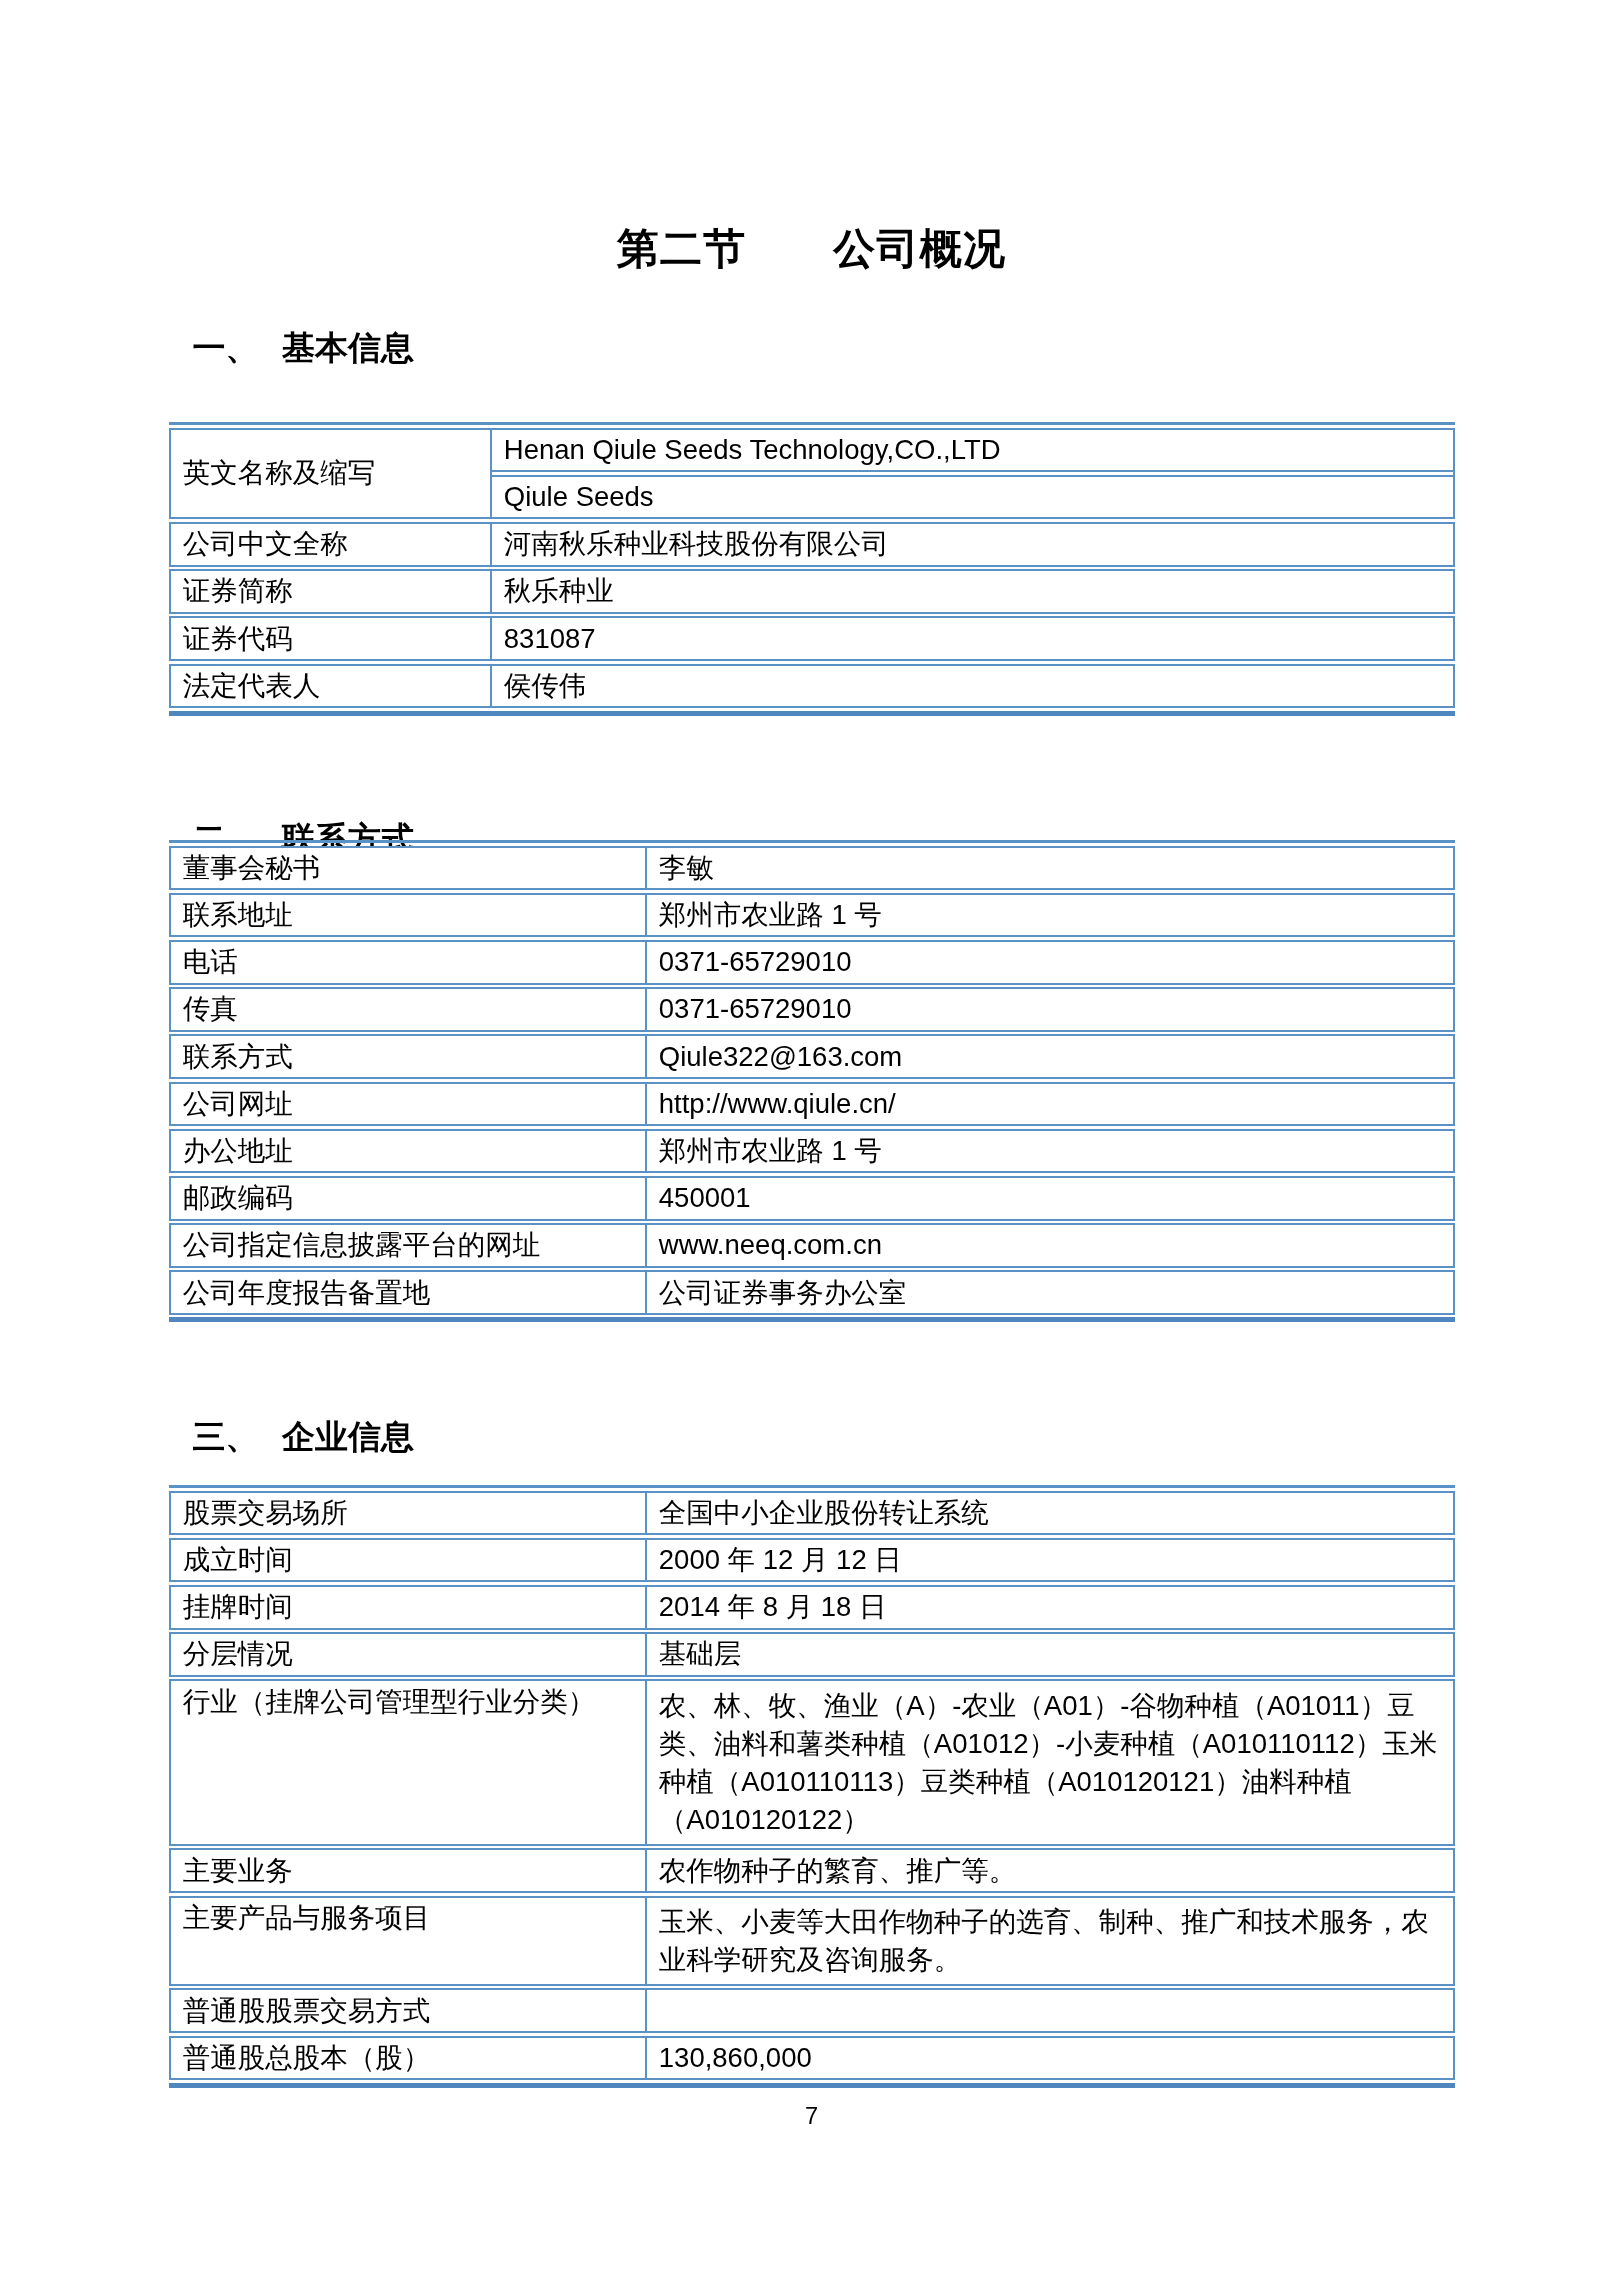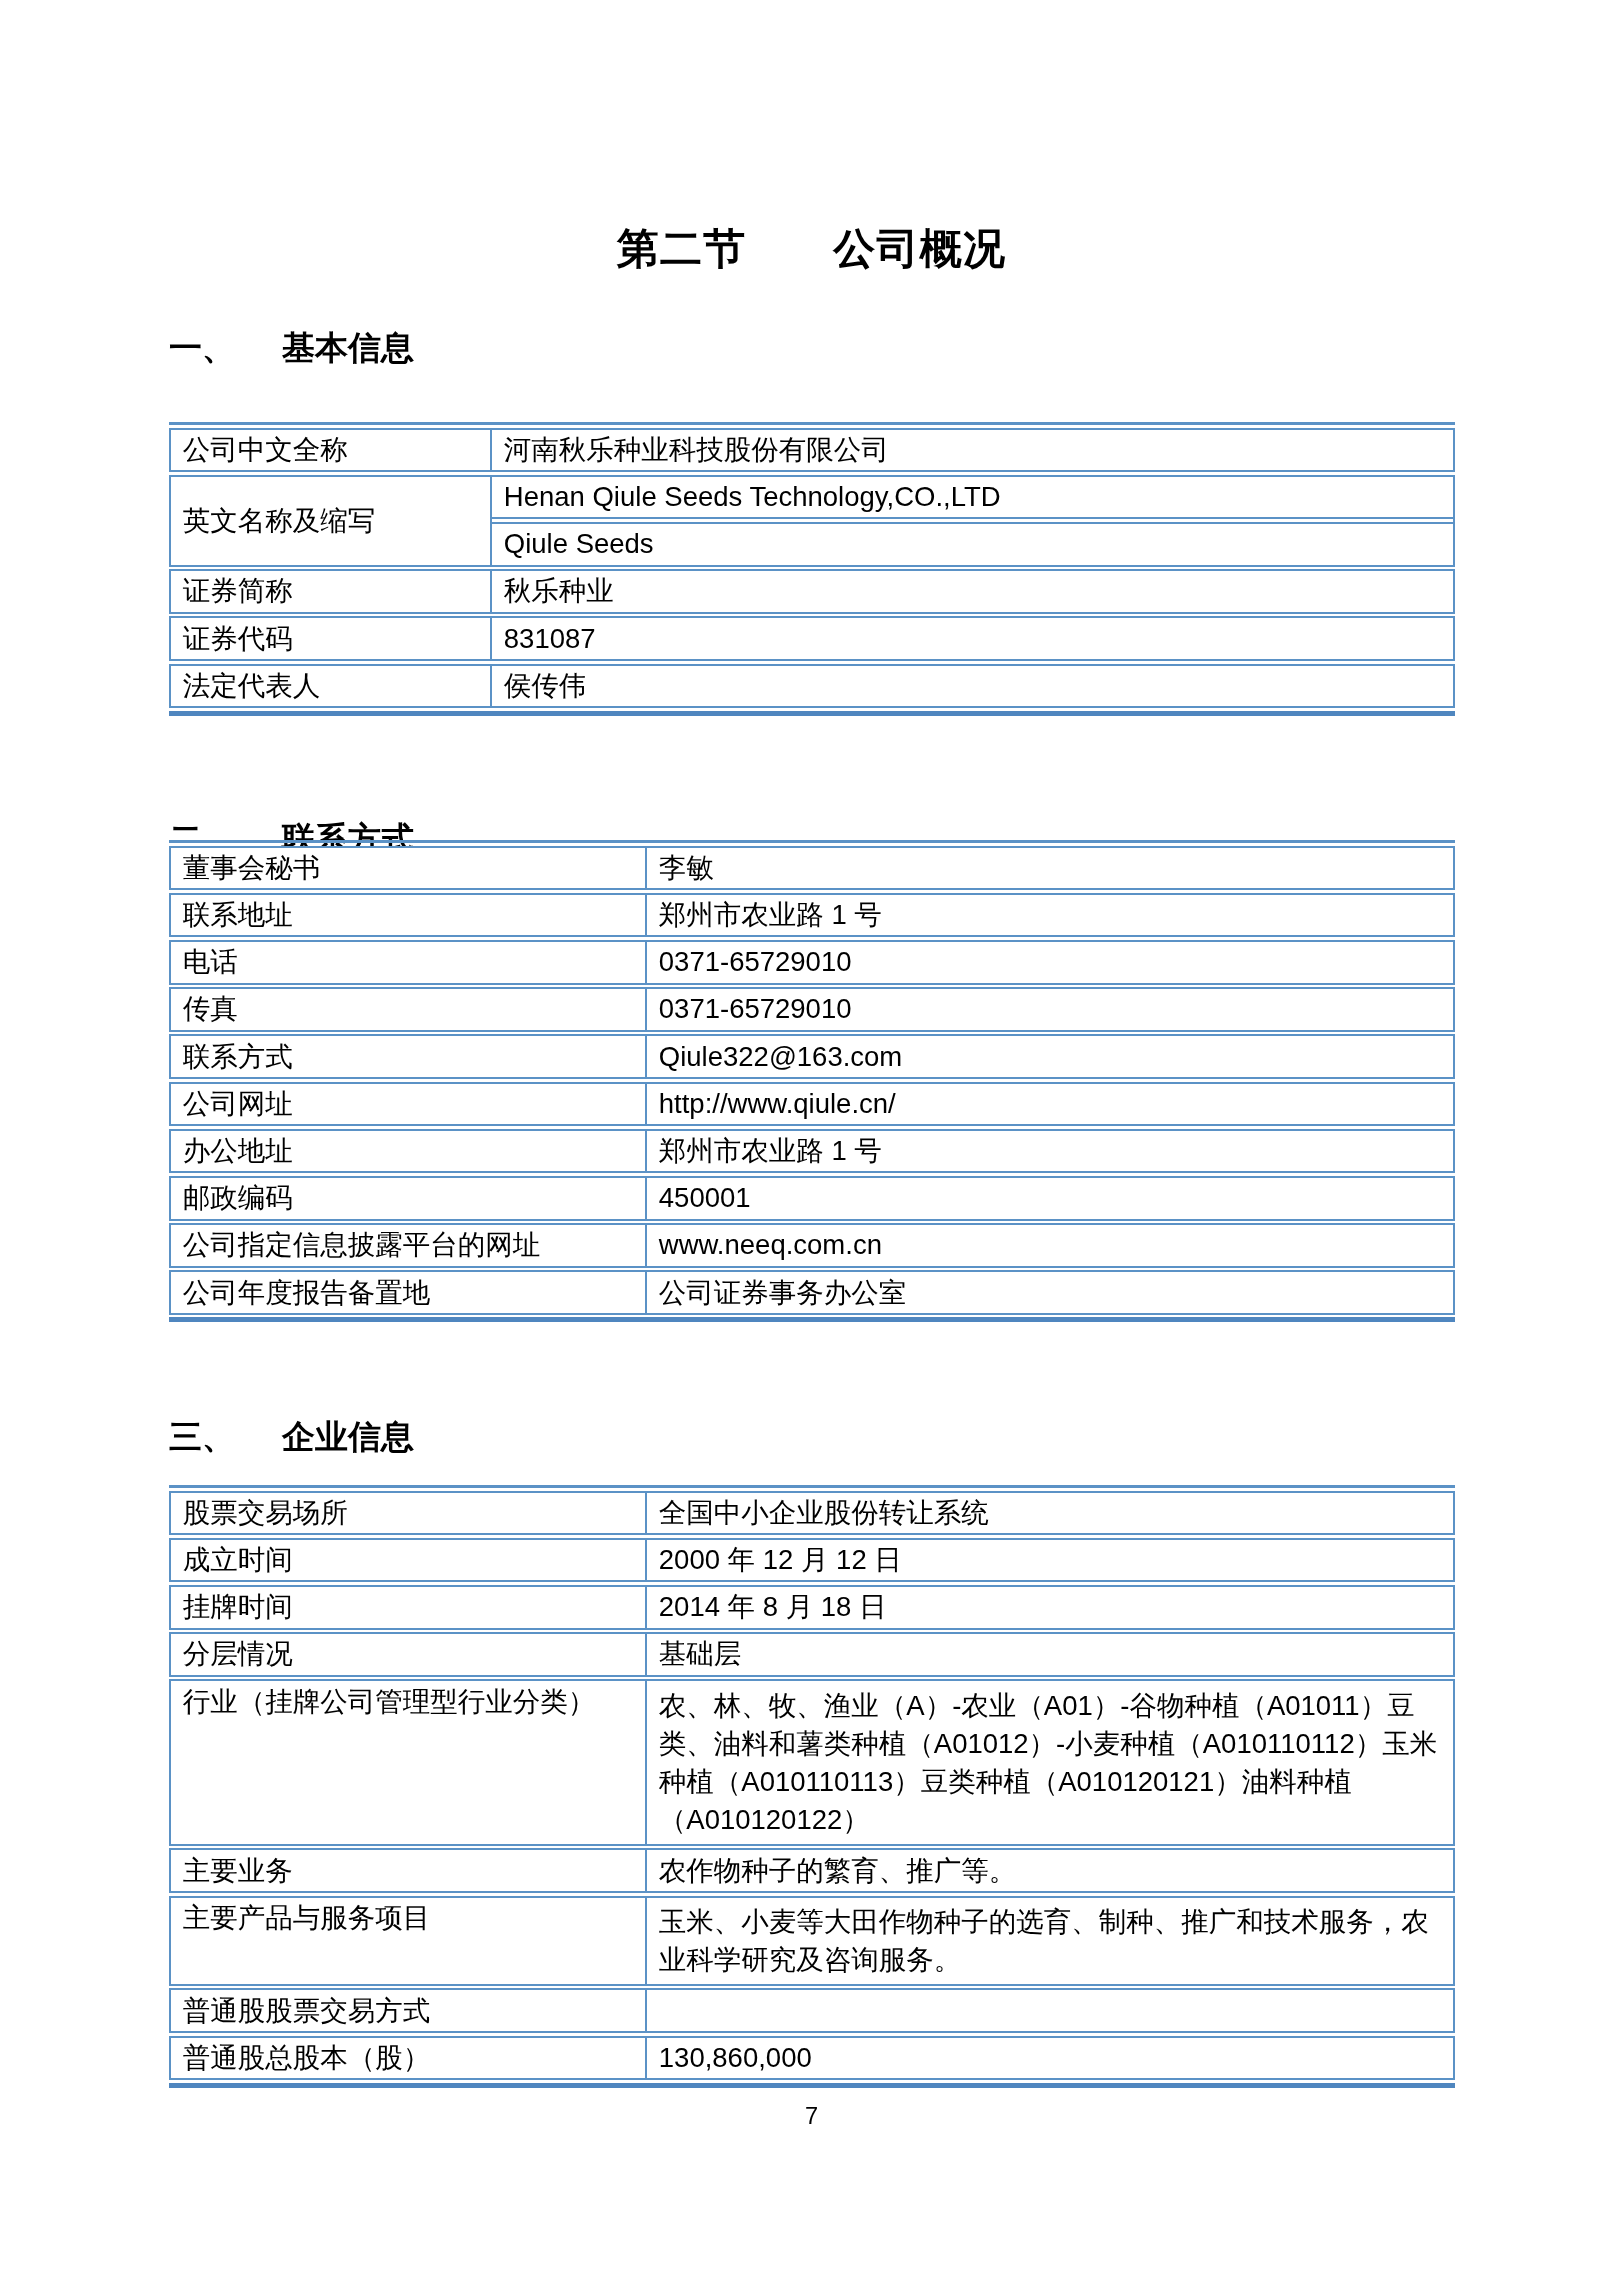--- a/index.html
+++ b/index.html
@@ -19,20 +19,21 @@
     font-family:"Liberation Sans","DejaVu Sans",sans-serif;
     font-weight:700;font-size:42px;line-height:55px;
     letter-spacing:1.3px;margin:0;
   }
   
   .sec-heading{
     position:absolute;left:169px;
     font-family:"Liberation Sans","DejaVu Sans",sans-serif;
     font-weight:700;font-size:33px;line-height:43px;
     white-space:nowrap;
+    text-align:center;
   }
   .sec-num{display:inline-block;width:113px;}
   
   .doc-table{
     position:absolute;left:169px;width:1286px;
     border-top:3.9px solid #5b92c6;
     border-bottom:5.9px solid #4f86bf;
     padding:2.6px 0;
     display:flex;flex-direction:column;gap:2.6px;
     box-sizing:border-box;
@@ -72,32 +73,32 @@
 
 <div class="page">
 
   <h1 class="doc-title">第二节　　公司概况</h1>
 
   <div class="sec-heading" style="top:326px">
     <span class="sec-num">一、</span><span class="sec-label">基本信息</span>
   </div>
 
   <div class="doc-table t1" style="top:422px">
-    <div class="t-row">
-      <div class="cell label">公司中文全称</div>
-      <div class="cell value">河南秋乐种业科技股份有限公司</div>
-    </div>
     <div class="t-row merged">
       <div class="cell label">英文名称及缩写</div>
       <div class="vstack">
         <div class="cell value">Henan Qiule Seeds Technology,CO.,LTD</div>
         <div class="cell value">Qiule Seeds</div>
       </div>
     </div>
     <div class="t-row">
+      <div class="cell label">公司中文全称</div>
+      <div class="cell value">河南秋乐种业科技股份有限公司</div>
+    </div>
+    <div class="t-row">
       <div class="cell label">证券简称</div>
       <div class="cell value">秋乐种业</div>
     </div>
     <div class="t-row">
       <div class="cell label">证券代码</div>
       <div class="cell value">831087</div>
     </div>
     <div class="t-row">
       <div class="cell label">法定代表人</div>
       <div class="cell value">侯传伟</div>

